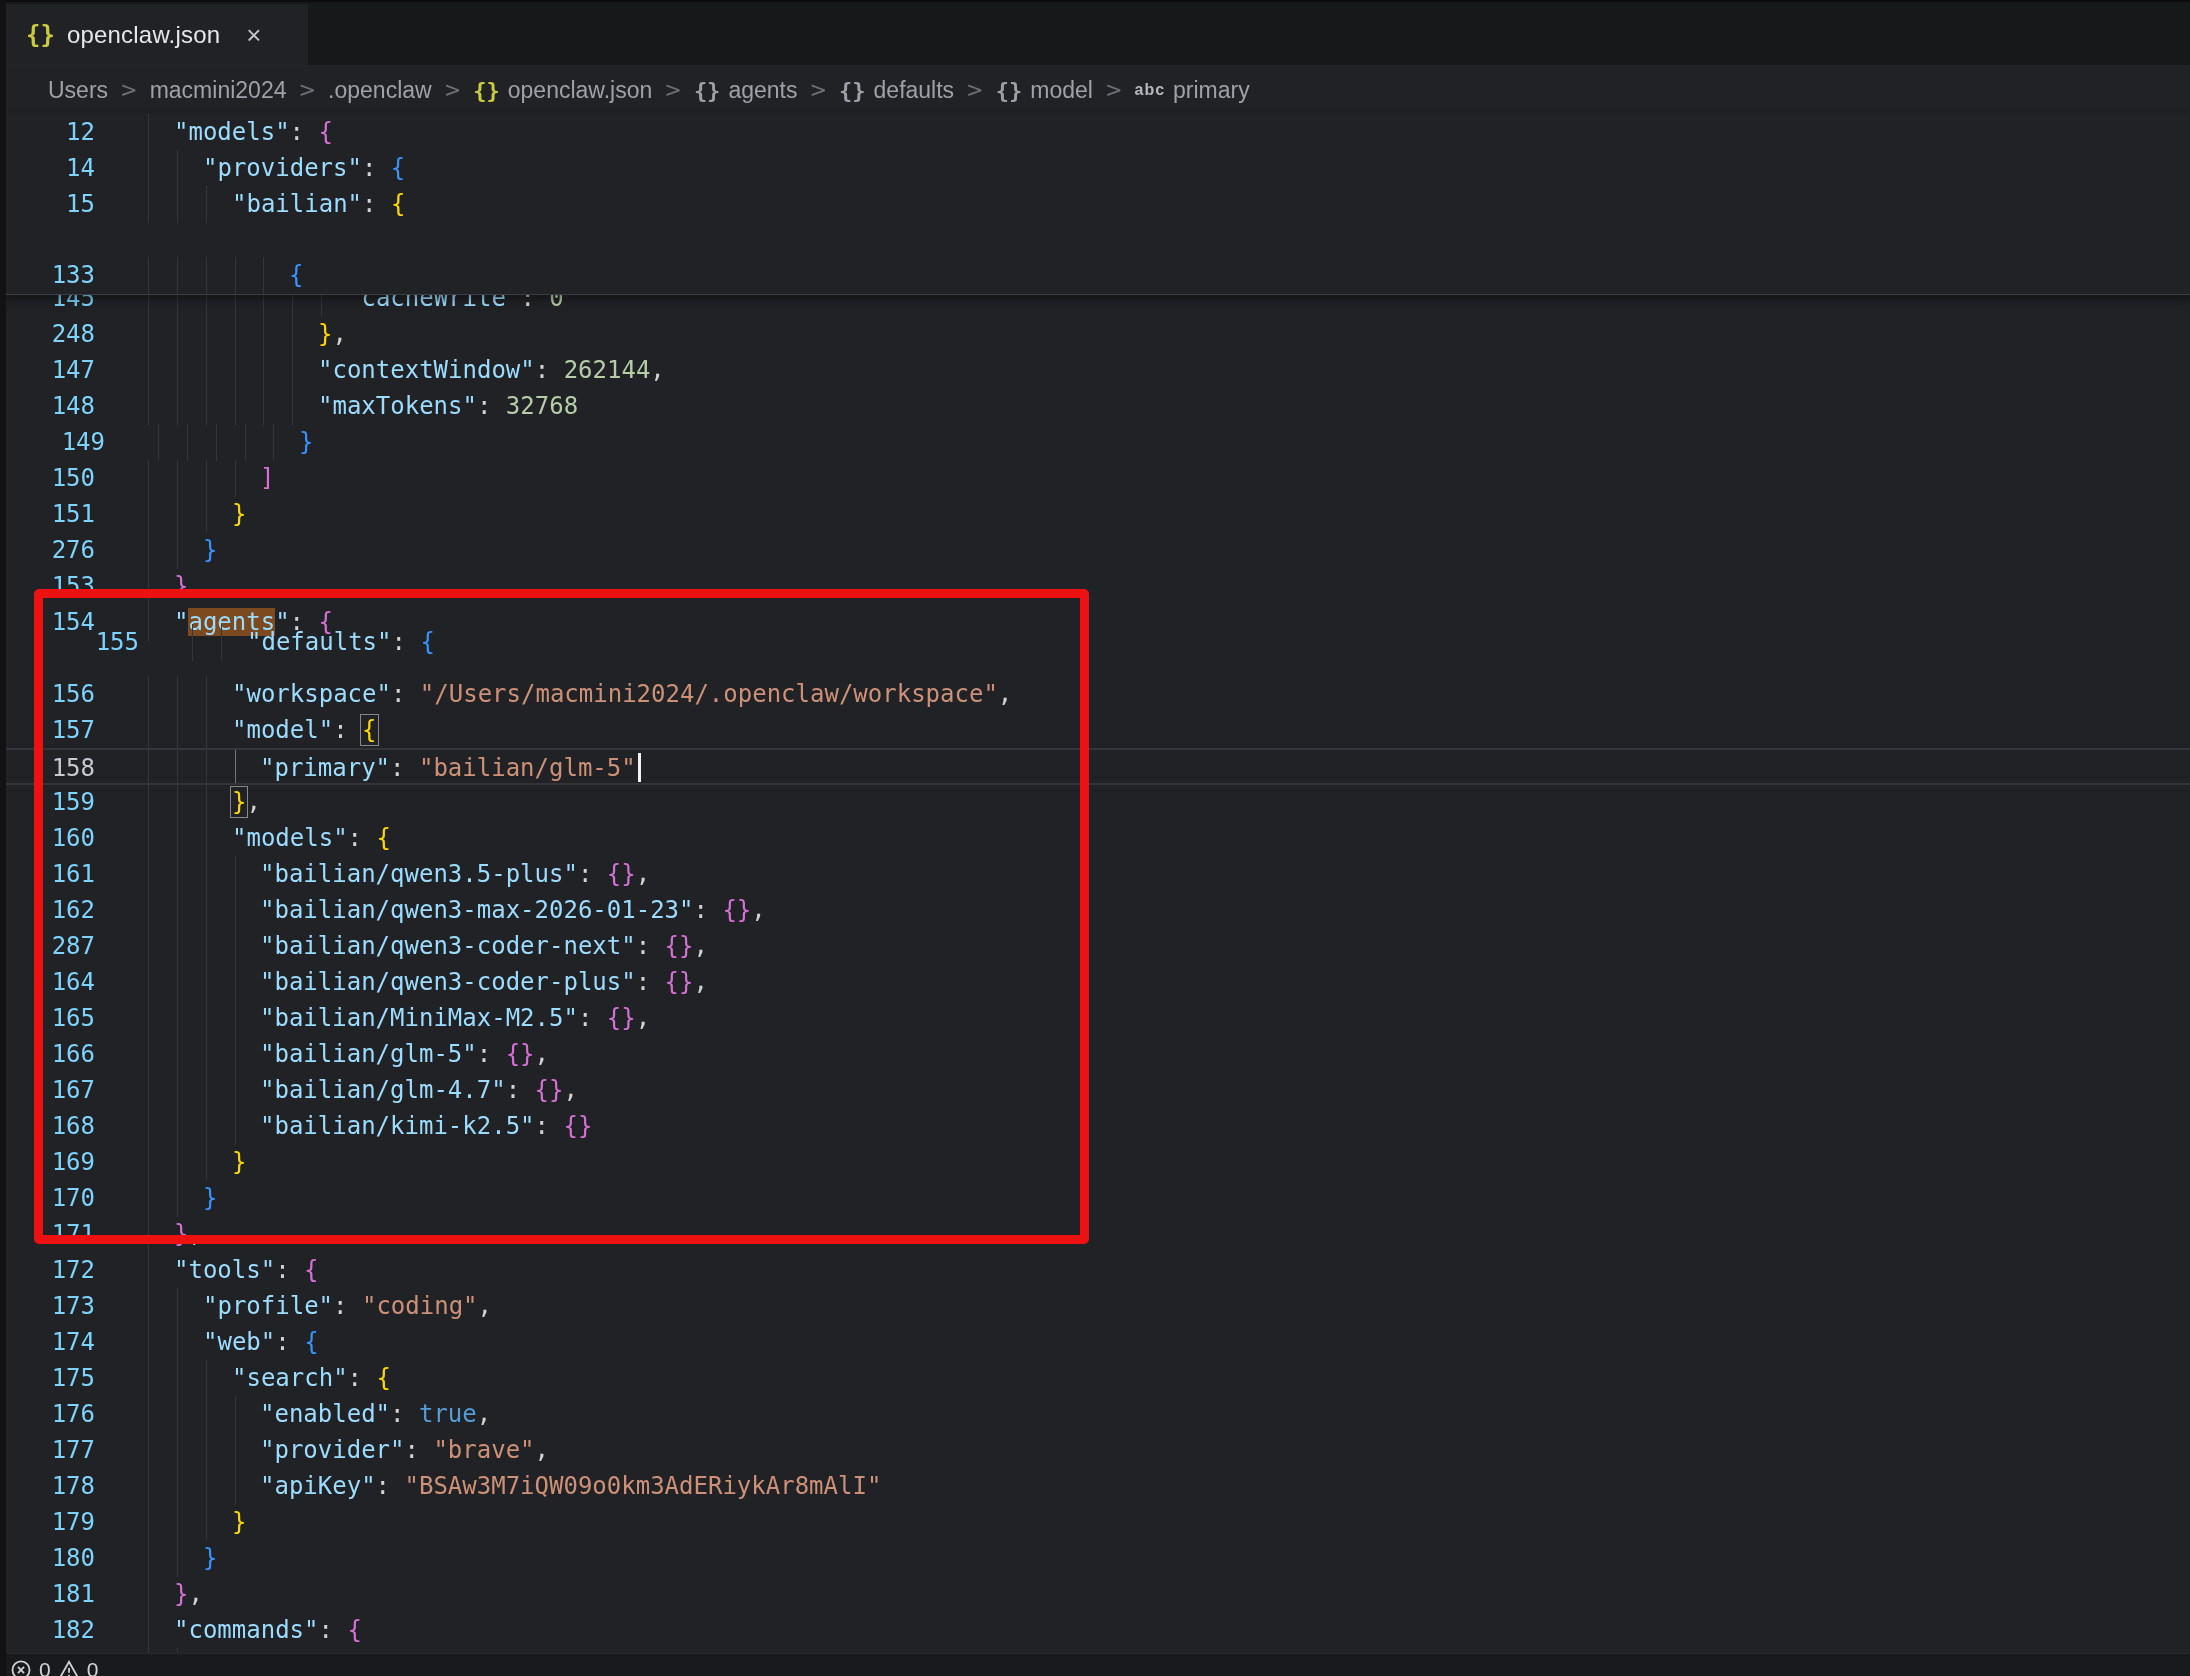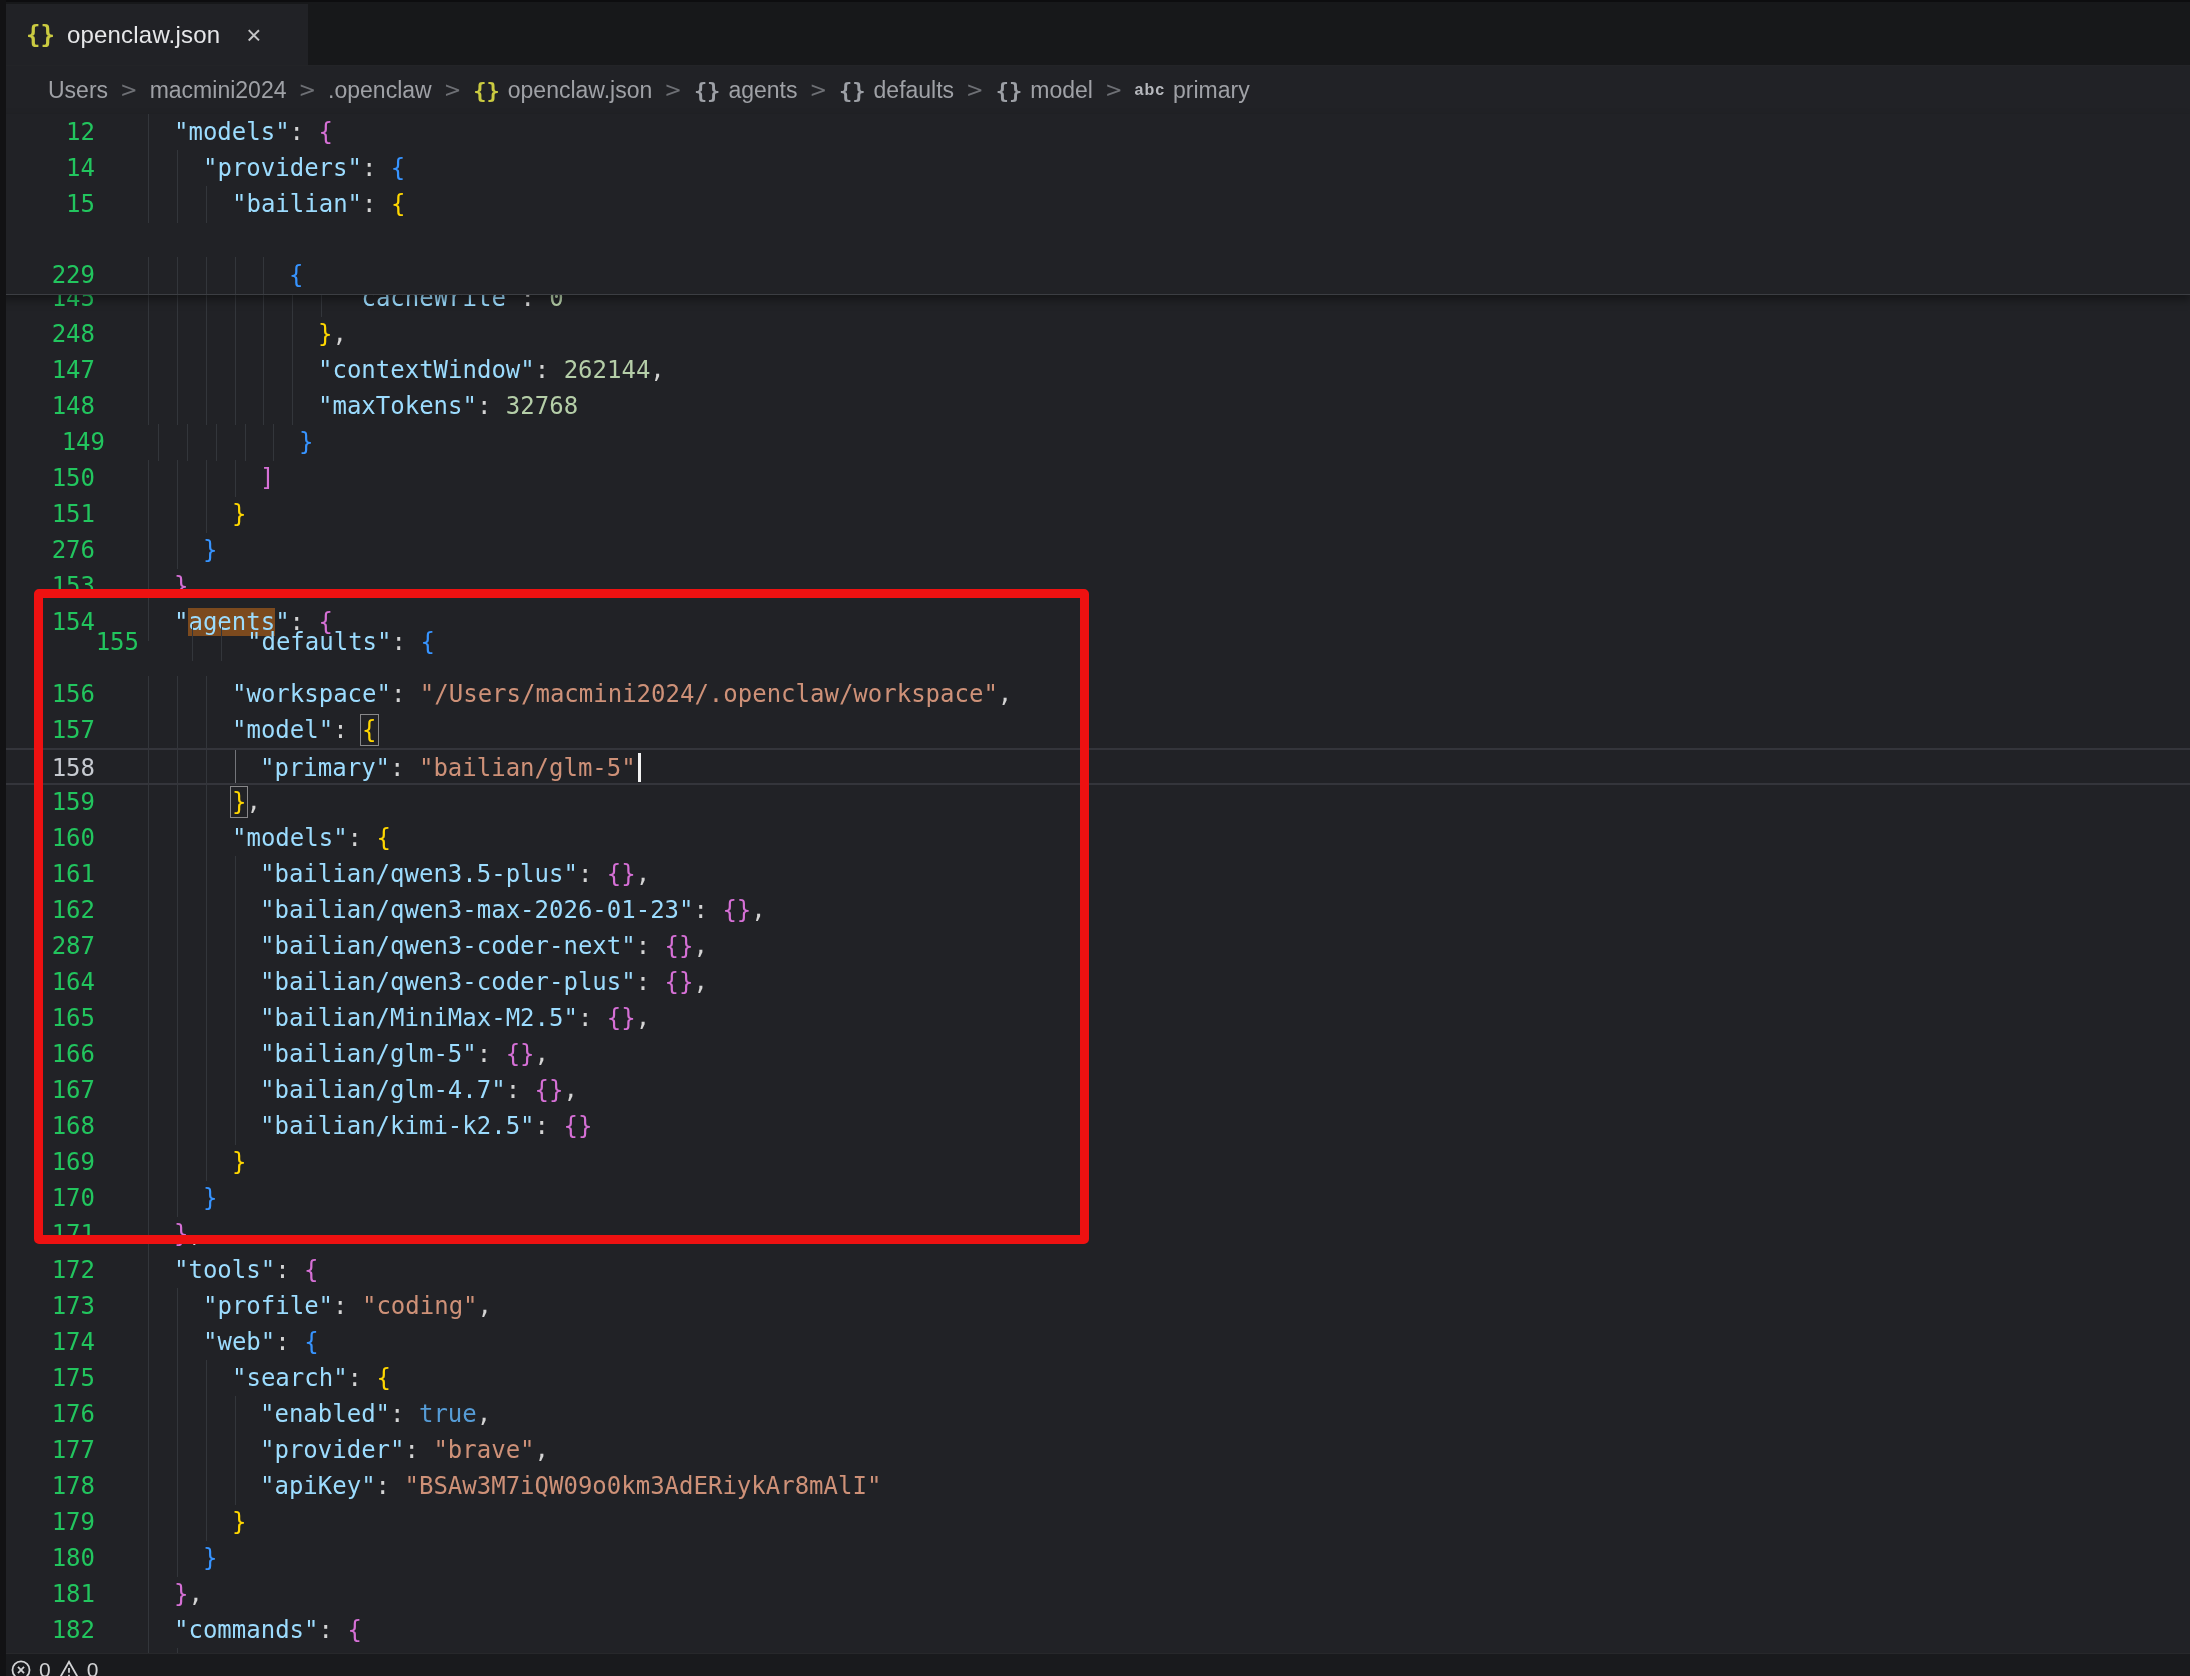--- a/index.html
+++ b/index.html
@@ -17,21 +17,21 @@
   #breadcrumb{position:absolute;left:48px;top:66px;height:48px;display:flex;align-items:center;
           color:#9fa1a6;font-size:23px;white-space:nowrap;}
   .bc-sep{color:#6e7075;font-size:21px;margin:0 12px;font-family:"DejaVu Sans",sans-serif;}
   .bc-item{display:flex;align-items:center;cursor:pointer;}
   .bc-icon-json{font-family:"DejaVu Sans Mono",monospace;font-weight:bold;color:#cbcb41;font-size:22px;margin-right:8px;}
   .bc-icon-obj{font-family:"DejaVu Sans Mono",monospace;font-weight:bold;color:#9da0a6;font-size:22px;margin-right:8px;}
   .bc-icon-str{color:#b6b8bd;font-size:16px;font-weight:bold;margin-right:8px;letter-spacing:1px;}
   
   .code-row{position:absolute;left:0;width:2191px;height:37px;box-sizing:border-box;}
   .code-row.cur{border-top:2px solid #34353b;border-bottom:2px solid #34353b;}
-  .gutter-num{position:absolute;left:0;top:0;width:95px;text-align:right;color:#22c55e;
+  .gutter-num{position:absolute;left:0;top:0;width:95px;text-align:right;color:#7dd3fc;
           font-family:"DejaVu Sans Mono",monospace;font-size:24px;line-height:36px;}
   .cur .gutter-num{color:#c6cad0;}
   .code-text{position:absolute;top:0;font-family:"DejaVu Sans Mono",monospace;font-size:24px;
           line-height:36px;white-space:pre;}
   .guide{position:absolute;top:0;width:1px;height:100%;background:#33363b;}
   .guide.active{background:#73757a;}
   .tk-key{color:#9cdcfe;} .tk-str{color:#ce9178;} .tk-num{color:#b5cea8;}
   .tk-kw{color:#569cd6;}  .tk-punc{color:#d4d4d4;}
   .tk-b1{color:#ffd700;}  .tk-b2{color:#d670d6;}  .tk-b3{color:#3794ff;}
   .hl{background:#7c4a1e;}
@@ -406,21 +406,21 @@
         <div class="guide" style="left: 206px;"></div>
         <div class="gutter-num">15</div>
         <div class="code-text" style="left: 232px;"><span class="tk-key">"bailian"</span><span class="tk-punc">: </span><span class="tk-b1">{</span></div>
       </div>
       <div class="code-row" style="top: 143px;">
         <div class="guide" style="left: 148px;"></div>
         <div class="guide" style="left: 177px;"></div>
         <div class="guide" style="left: 206px;"></div>
         <div class="guide" style="left: 235px;"></div>
         <div class="guide" style="left: 263px;"></div>
-        <div class="gutter-num">229</div>
+        <div class="gutter-num">133</div>
         <div class="code-text" style="left: 289px;"><span class="tk-b3">{</span></div>
       </div>
     </div>
 
   <div id="redbox"></div>
 
   <div id="leftstrip"></div>
 
   <div id="statusbar">
     <div id="status-problems">

